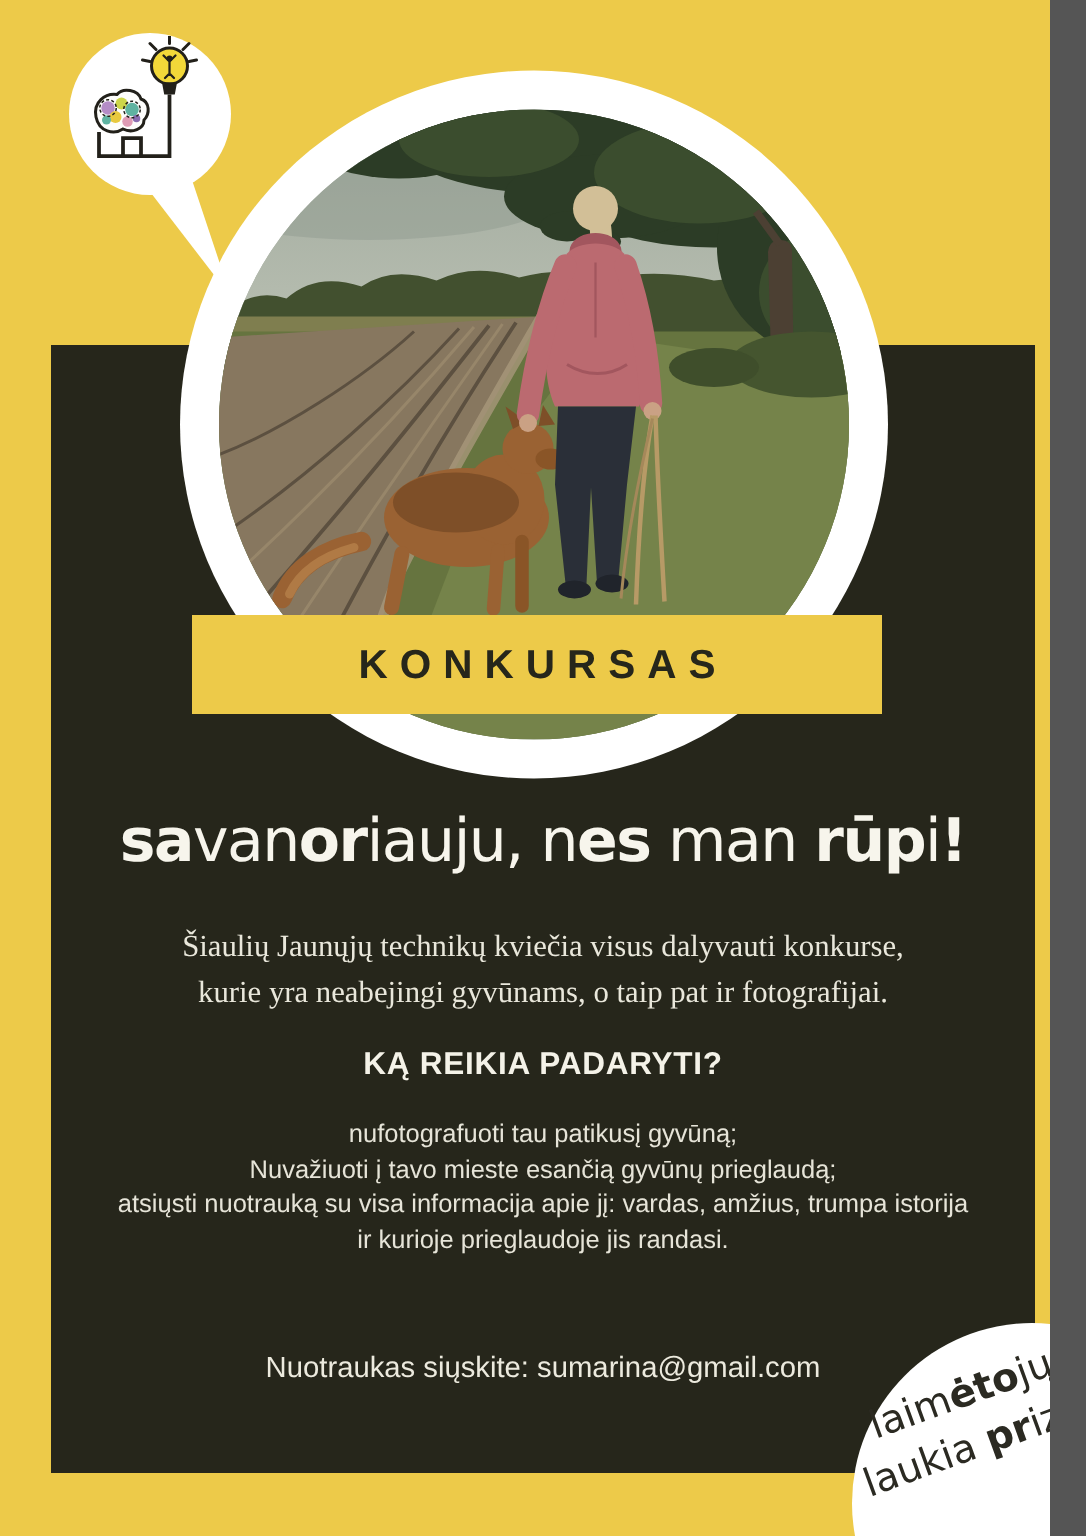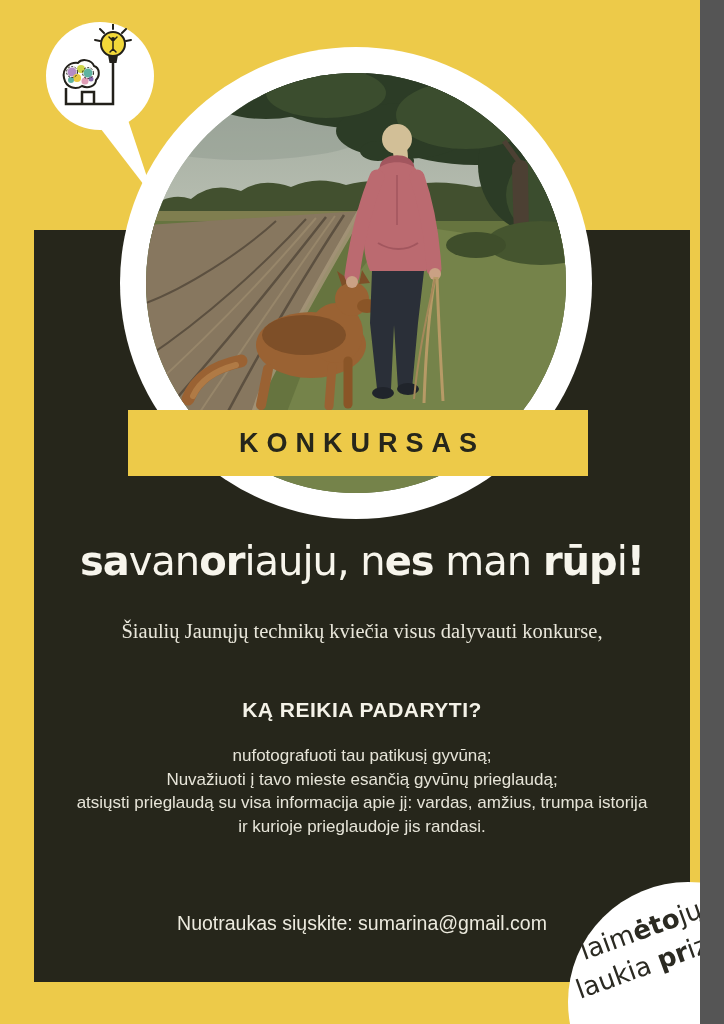--- a/index.html
+++ b/index.html
@@ -24,21 +24,21 @@
   .logo-svg{position:absolute;left:4px;top:2px;width:100px;height:100px;}
   
   .tx{position:absolute;left:34px;width:656px;text-align:center;color:#eae8dc;}
   .headline{top:538px;font-family:"DejaVu Sans",sans-serif;font-size:40px;letter-spacing:-1px;color:#f7f5ec;}
   .headline .seg-b{font-weight:700;}
   .headline .seg-r{font-weight:400;}
   .intro{top:616px;font-size:20.5px;line-height:31px;color:#e9e7db;font-family:Liberation Serif, serif;}
   .steps-heading{top:698px;font-size:21px;font-weight:800;letter-spacing:.5px;color:#f4f2e8;}
   .steps{top:744px;font-size:17px;line-height:23.5px;color:#e6e4d8;}
   .deadline{top:862px;font-size:26px;font-weight:800;letter-spacing:.5px;color:#fbfaf4;}
-  .contact{top:901px;font-size:19.5px;color:#eceade;margin-top:11px;}
+  .contact{top:901px;font-size:19.5px;color:#eceade;}
   
   .badge{position:absolute;left:568px;top:882px;width:240px;height:240px;border-radius:50%;background:#ffffff;}
   .badge-text{position:absolute;left:-6px;top:30px;width:170px;height:70px;transform:rotate(-20deg);
     text-align:center;color:#2b2a22;font-size:26px;line-height:35px;font-family:"DejaVu Sans",sans-serif;}
   .badge-text .seg-b{font-weight:700;}
   .badge-text .seg-r{font-weight:400;}
 </style>
 </head>
 <body>
 
@@ -169,28 +169,29 @@
         <circle cx="-8" cy="-4" r="5.5" fill="none" stroke="#22201a" stroke-width="1" stroke-dasharray="2,1.5"></circle>
         <circle cx="8" cy="-3" r="5.5" fill="none" stroke="#22201a" stroke-width="1" stroke-dasharray="2,1.5"></circle>
       </g>
     </svg>
   </div>
 
   <div class="tx headline"><span class="seg-b">sa</span><span class="seg-r">van</span><span class="seg-b">or</span><span class="seg-r">iauju, n</span><span class="seg-b">es</span><span class="seg-r"> man </span><span class="seg-b">rūp</span><span class="seg-r">i</span><span class="seg-b">!</span></div>
 
   <div class="tx intro">
     <div>Šiaulių Jaunųjų technikų kviečia visus dalyvauti konkurse,</div>
+    <div>kurie yra neabejingi gyvūnams, o taip pat ir fotografijai.</div>
   </div>
 
   <div class="tx steps-heading">KĄ REIKIA PADARYTI?</div>
 
   <div class="tx steps">
     <div>nufotografuoti tau patikusį gyvūną;</div>
     <div>Nuvažiuoti į tavo mieste esančią gyvūnų prieglaudą;</div>
-    <div>atsiųsti prieglaudą su visa informacija apie jį: vardas, amžius, trumpa istorija</div>
+    <div>atsiųsti nuotrauką su visa informacija apie jį: vardas, amžius, trumpa istorija</div>
     <div>ir kurioje prieglaudoje jis randasi.</div>
   </div>
 
   <div class="tx contact">Nuotraukas siųskite: sumarina@gmail.com</div>
 
   <div class="badge">
     <div class="badge-text">
       <div><span class="seg-r">laim</span><span class="seg-b">ėto</span><span class="seg-r">jų</span></div>
       <div><span class="seg-r">laukia </span><span class="seg-b">pr</span><span class="seg-r">izai</span></div>
     </div>

